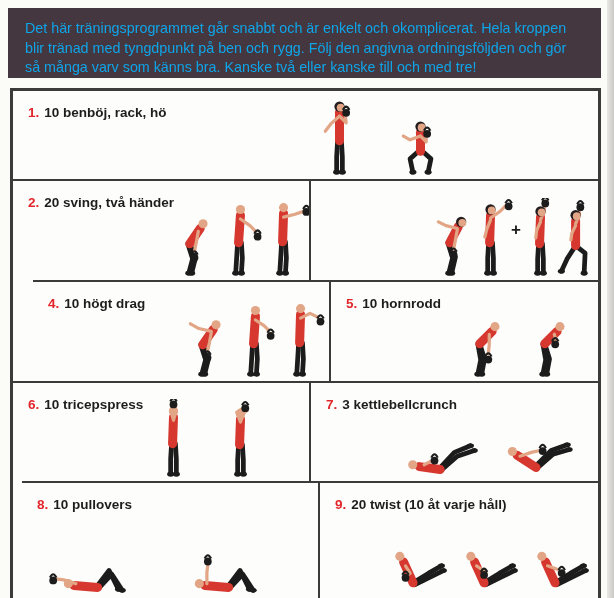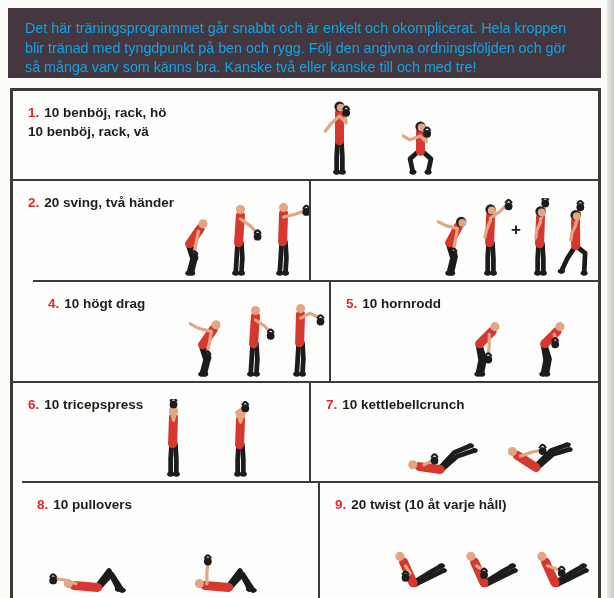--- a/index.html
+++ b/index.html
@@ -76,21 +76,20 @@
   <div class="banner">
     <p>Det här träningsprogrammet går snabbt och är enkelt och okomplicerat. Hela kroppen blir tränad med tyngdpunkt på ben och rygg. Följ den angivna ordningsföljden och gör så många varv som känns bra. Kanske två eller kanske till och med tre!</p>
   </div>
 
   <div class="table">
 
     <div class="row r1">
       <div class="cell full">
         <div class="label">
           <div><span class="num">1.</span><span>10 benböj, rack, hö</span></div>
-          <div><span>10 benböj, rack, vä</span></div>
         </div>
         <div class="figs figs-c1">
             <span class="fig"><svg width="57" height="80" viewBox="0 0 60 84" xmlns="http://www.w3.org/2000/svg">
                 <polyline points="28,46 27,63 27,79" fill="none" stroke="#1c1c1c" stroke-width="5" stroke-linecap="round" stroke-linejoin="round"></polyline>
                 <ellipse cx="27" cy="79" rx="3.7" ry="2.4" fill="#1c1c1c"></ellipse>
                 <polyline points="32,46 33,63 33,79" fill="none" stroke="#1c1c1c" stroke-width="5" stroke-linecap="round" stroke-linejoin="round"></polyline>
                 <ellipse cx="33" cy="79" rx="3.7" ry="2.4" fill="#1c1c1c"></ellipse>
                 <polyline points="30,16 30,46" fill="none" stroke="#d6372f" stroke-width="9.5" stroke-linecap="round" stroke-linejoin="round"></polyline>
                 <polyline points="30,20 37,27 36,19" fill="none" stroke="#e2a585" stroke-width="3.4" stroke-linecap="round" stroke-linejoin="round"></polyline>
                 <polyline points="30,20 21,28 15,36" fill="none" stroke="#e2a585" stroke-width="3.4" stroke-linecap="round" stroke-linejoin="round"></polyline>
@@ -316,21 +315,21 @@
                 <polyline points="30,24 26,14 32,10" fill="none" stroke="#e2a585" stroke-width="3.4" stroke-linecap="round" stroke-linejoin="round"></polyline>
                 <polyline points="30,24 34,14 37,12" fill="none" stroke="#e2a585" stroke-width="3.4" stroke-linecap="round" stroke-linejoin="round"></polyline>
                 <circle cx="30" cy="15" r="4.8" fill="#e2a585"></circle>
                 <path d="M 31.6 6.5 Q 35 -0.5 38.4 6.5" fill="none" stroke="#1c1c1c" stroke-width="2.2"></path>
                 <circle cx="35" cy="9.6" r="4.1" fill="#1c1c1c"></circle>
               </svg></span>
           </div>
       </div>
       <div class="cell right">
         <div class="label">
-          <div><span class="num">7.</span><span>10 kettlebellcrunch</span></div>
+          <div><span class="num">7.</span><span>3 kettlebellcrunch</span></div>
         </div>
         <div class="figs figs-c7">
             <span class="fig"><svg width="105" height="53" viewBox="0 0 110 56" xmlns="http://www.w3.org/2000/svg">
                 <polyline points="42,46 57,30 74,23" fill="none" stroke="#1c1c1c" stroke-width="5" stroke-linecap="round" stroke-linejoin="round"></polyline>
                 <ellipse cx="74" cy="23" rx="3.7" ry="2.4" fill="#1c1c1c"></ellipse>
                 <polyline points="44,48 60,34 78,28" fill="none" stroke="#1c1c1c" stroke-width="5" stroke-linecap="round" stroke-linejoin="round"></polyline>
                 <ellipse cx="78" cy="28" rx="3.7" ry="2.4" fill="#1c1c1c"></ellipse>
                 <polyline points="20,45 42,48" fill="none" stroke="#d6372f" stroke-width="9.5" stroke-linecap="round" stroke-linejoin="round"></polyline>
                 <polyline points="25,43 33,39 38,41" fill="none" stroke="#e2a585" stroke-width="3.4" stroke-linecap="round" stroke-linejoin="round"></polyline>
                 <circle cx="13" cy="43" r="4.8" fill="#e2a585"></circle>

